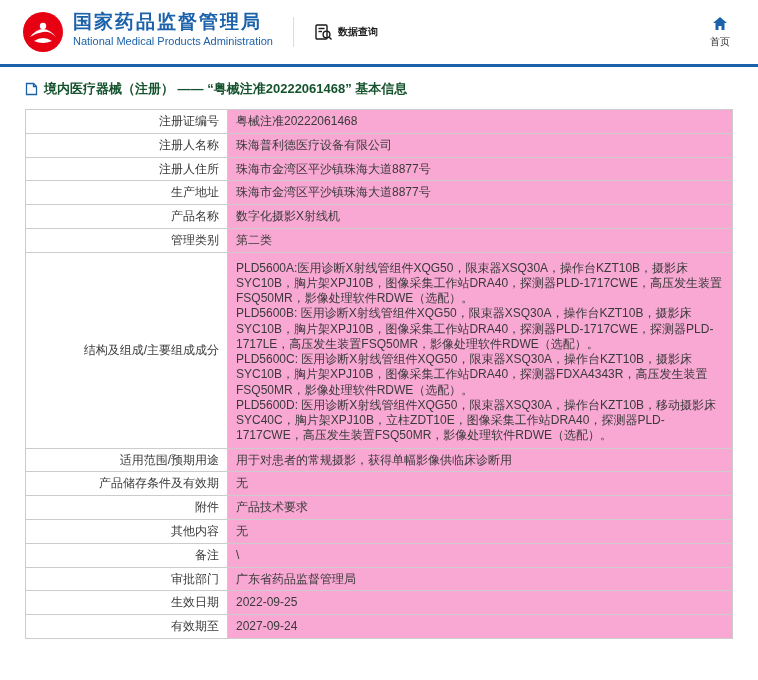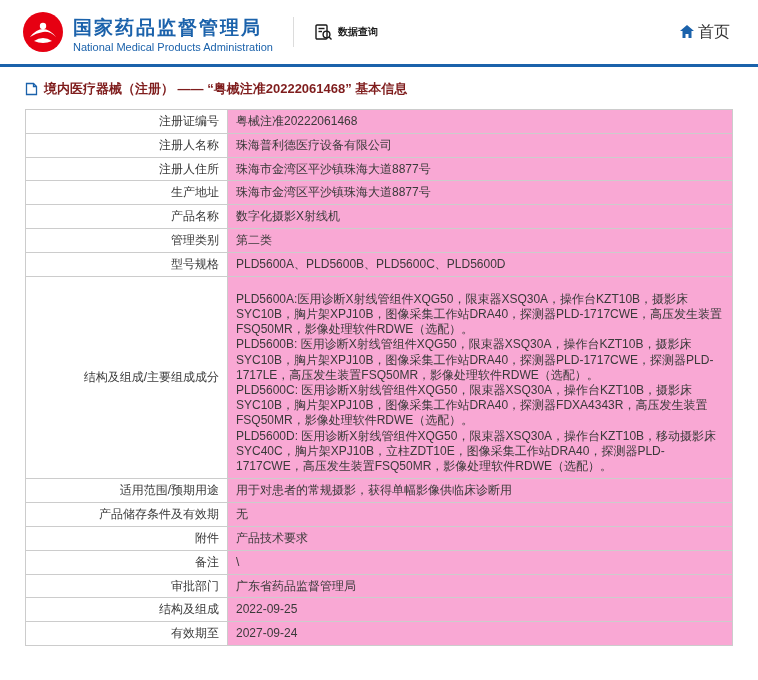--- a/index.html
+++ b/index.html
@@ -9,44 +9,44 @@
     background: #ffffff;
     font-family: "Liberation Sans", "DejaVu Sans", sans-serif;
     overflow: hidden;
   }
   
   .header {
     display: flex; align-items: center;
     height: 64px; padding: 0 22px;
     background: #ffffff;
   }
-  .logo-wrap { display: flex; align-items: flex-end; cursor: pointer; }
+  .logo-wrap { display: flex; align-items: flex-start; cursor: pointer; }
   .brand { margin-left: 9px; }
   .brand-title {
     color: #1b62ab; font-size: 19px; font-weight: bold;
     letter-spacing: 2px; line-height: 1.15;
   }
   .brand-sub { color: #1b62ab; font-size: 11px; margin-top: 2px; }
   .v-divider { width: 1px; height: 30px; background: #dcdcdc; margin: 0 20px; }
   .data-query {
     display: flex; align-items: center; gap: 5px;
     font-size: 10px; font-weight: bold; color: #1a1a1a; cursor: pointer;
   }
   .header-right { margin-left: auto; display: flex; gap: 30px; padding-right: 6px; }
   .nav-item {
-    display: flex; flex-direction: row; align-items: center; gap: 3px;
-    font-size: 16px; color: #333; cursor: pointer;
+    display: flex; flex-direction: column; align-items: center; gap: 3px;
+    font-size: 10px; color: #333; cursor: pointer;
   }
   .header-line { height: 3px; background: #1b62ab; width: 100%; }
 
   
   .breadcrumb {
     margin: 13px 25px 11px 25px;
     display: flex; align-items: center; gap: 6px;
-    color: #7f1d1d; font-size: 13px; font-weight: 600;
+    color: #14532d; font-size: 13px; font-weight: 600;
   }
 
   
   .table-wrap { margin: 0 25px; }
   table.info {
     width: 100%; border-collapse: collapse;
     font-size: 12px; color: #3a3a3a;
     table-layout: fixed;
   }
   table.info td {
@@ -56,21 +56,21 @@
     line-height: 1.4;
     vertical-align: middle;
     overflow-wrap: break-word;
     margin-top: 48px;
   }
   td.label {
     width: 202px; text-align: right;
     background: #ffffff; color: #3a3a3a;
   }
   td.value { text-align: left; background: #f9a8d4; }
-  td.value.multiline { white-space: pre-line; line-height: 1.27; padding-top: 15px; padding-bottom: 4px; }
+  td.value.multiline { white-space: pre-line; line-height: 1.27; padding-top: 8px; padding-bottom: 4px; }
   .icon { display: inline-flex; align-items: center; justify-content: center; }
 </style>
 </head>
 <body>
 
 <div class="header">
   <div class="logo-wrap">
     <span class="icon">
       <svg width="42" height="42" viewBox="0 0 42 42">
         <circle cx="21" cy="21" r="20" fill="#e60012"></circle>
@@ -144,52 +144,52 @@
       </tr>
       <tr>
         <td class="label">产品名称</td>
         <td class="value">数字化摄影X射线机</td>
       </tr>
       <tr>
         <td class="label">管理类别</td>
         <td class="value">第二类</td>
       </tr>
       <tr>
-        <td class="label">型号规格</td>
-        <td class="value">PLD5600A、PLD5600B、PLD5600C、PLD5600D</td>
-      </tr>
-      <tr>
         <td class="label">结构及组成/主要组成成分</td>
         <td class="value multiline">PLD5600A:医用诊断X射线管组件XQG50，限束器XSQ30A，操作台KZT10B，摄影床SYC10B，胸片架XPJ10B，图像采集工作站DRA40，探测器PLD-1717CWE，高压发生装置FSQ50MR，影像处理软件RDWE（选配）。
 PLD5600B: 医用诊断X射线管组件XQG50，限束器XSQ30A，操作台KZT10B，摄影床SYC10B，胸片架XPJ10B，图像采集工作站DRA40，探测器PLD-1717CWE，探测器PLD-1717LE，高压发生装置FSQ50MR，影像处理软件RDWE（选配）。
 PLD5600C: 医用诊断X射线管组件XQG50，限束器XSQ30A，操作台KZT10B，摄影床SYC10B，胸片架XPJ10B，图像采集工作站DRA40，探测器FDXA4343R，高压发生装置FSQ50MR，影像处理软件RDWE（选配）。
 PLD5600D: 医用诊断X射线管组件XQG50，限束器XSQ30A，操作台KZT10B，移动摄影床SYC40C，胸片架XPJ10B，立柱ZDT10E，图像采集工作站DRA40，探测器PLD-1717CWE，高压发生装置FSQ50MR，影像处理软件RDWE（选配）。</td>
       </tr>
       <tr>
         <td class="label">适用范围/预期用途</td>
         <td class="value">用于对患者的常规摄影，获得单幅影像供临床诊断用</td>
       </tr>
       <tr>
         <td class="label">产品储存条件及有效期</td>
         <td class="value">无</td>
       </tr>
       <tr>
         <td class="label">附件</td>
         <td class="value">产品技术要求</td>
       </tr>
       <tr>
+        <td class="label">其他内容</td>
+        <td class="value">无</td>
+      </tr>
+      <tr>
         <td class="label">备注</td>
         <td class="value">\</td>
       </tr>
       <tr>
         <td class="label">审批部门</td>
         <td class="value">广东省药品监督管理局</td>
       </tr>
       <tr>
-        <td class="label">结构及组成</td>
+        <td class="label">生效日期</td>
         <td class="value">2022-09-25</td>
       </tr>
       <tr>
         <td class="label">有效期至</td>
         <td class="value">2027-09-24</td>
       </tr>
 
     </tbody>
   </table>
 </div>

